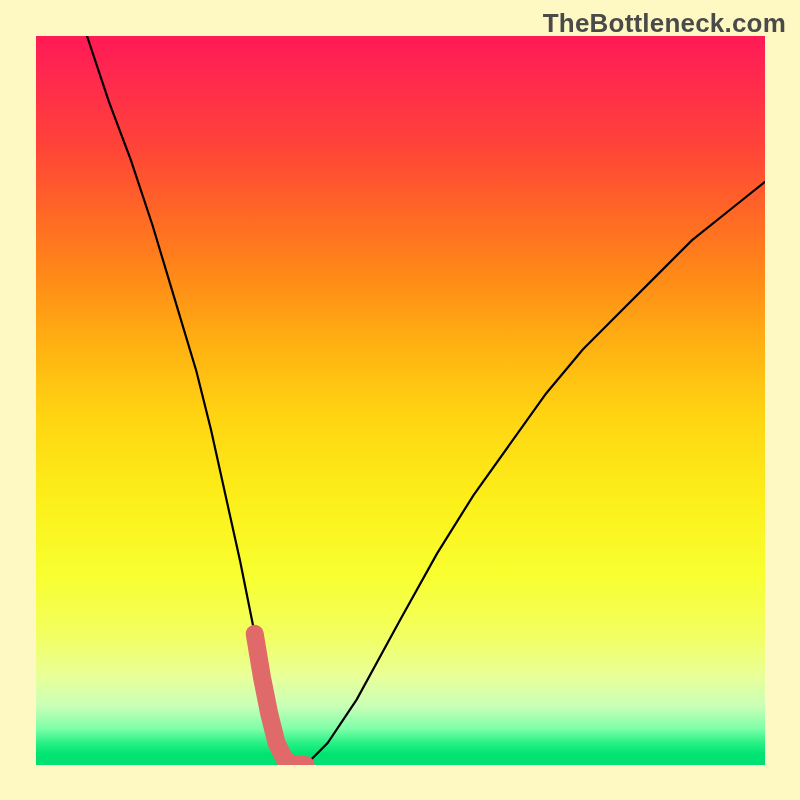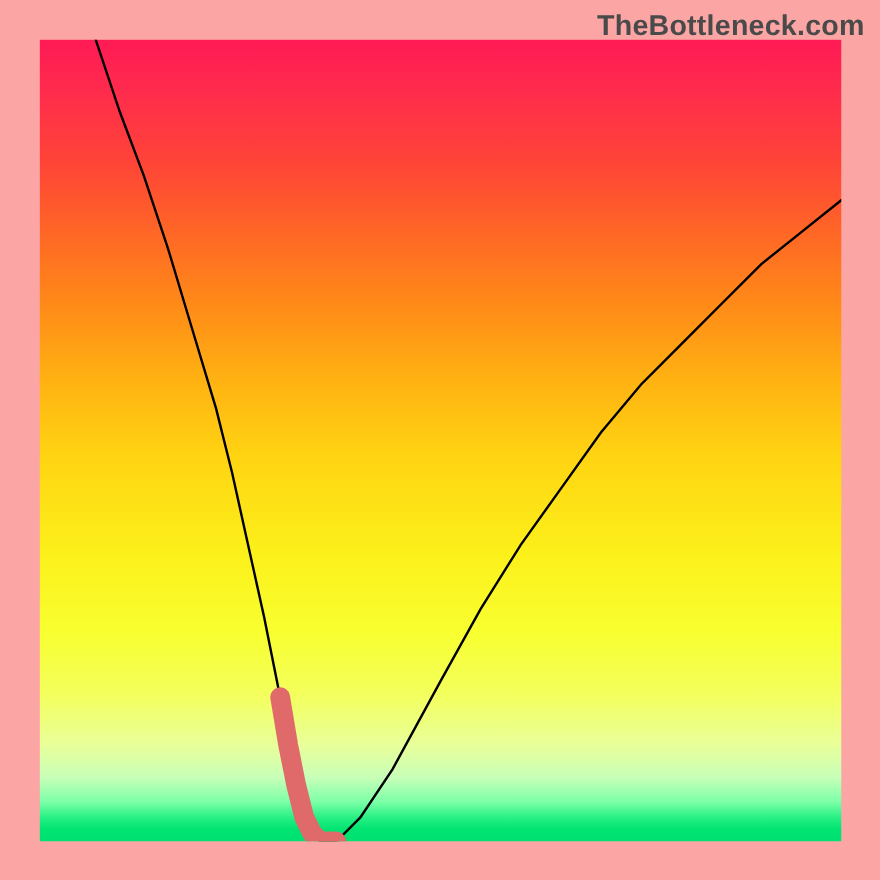--- a/index.html
+++ b/index.html
@@ -7,21 +7,21 @@
     padding: 0;
     width: 800px;
     height: 800px;
     overflow: hidden;
     background: #000;
     font-family: Arial, Helvetica, sans-serif;
   }
   .frame {
     position: absolute;
     inset: 0;
-    background: #fca5a5;
+    background: #fef9c3;
   }
   .plot {
     position: absolute;
     left: 36px;
     top: 36px;
     width: 729px;
     height: 729px;
     overflow: hidden;
   }
   .gradient {

